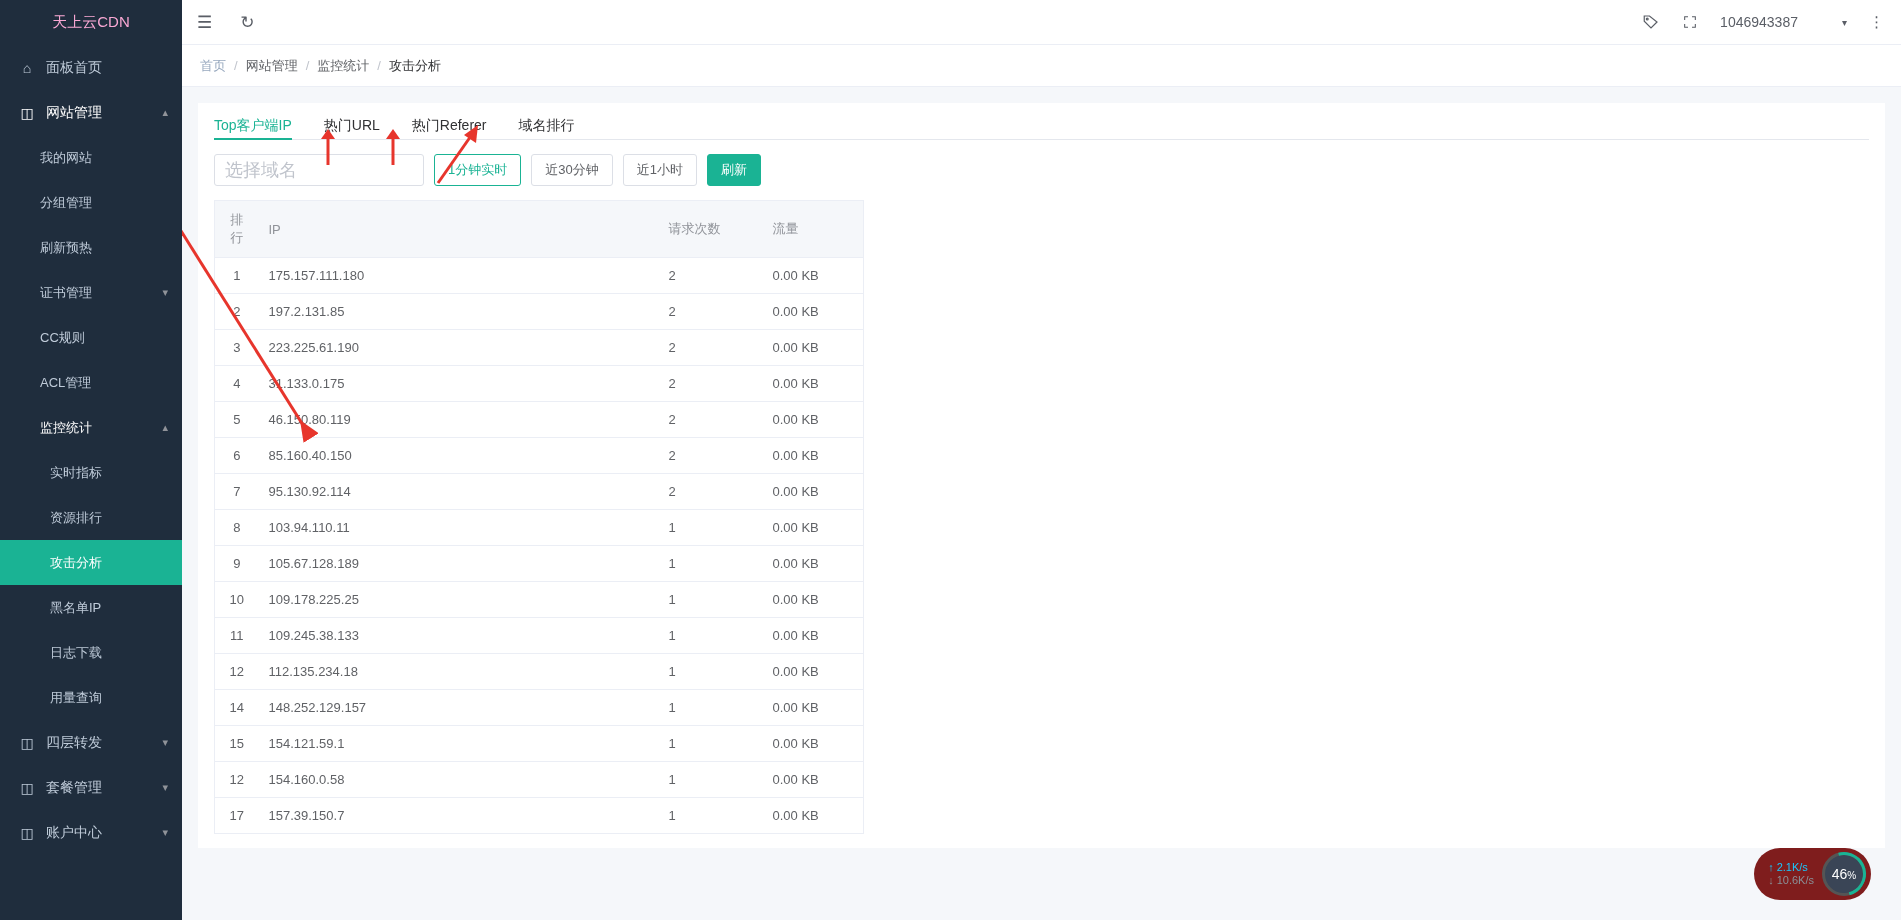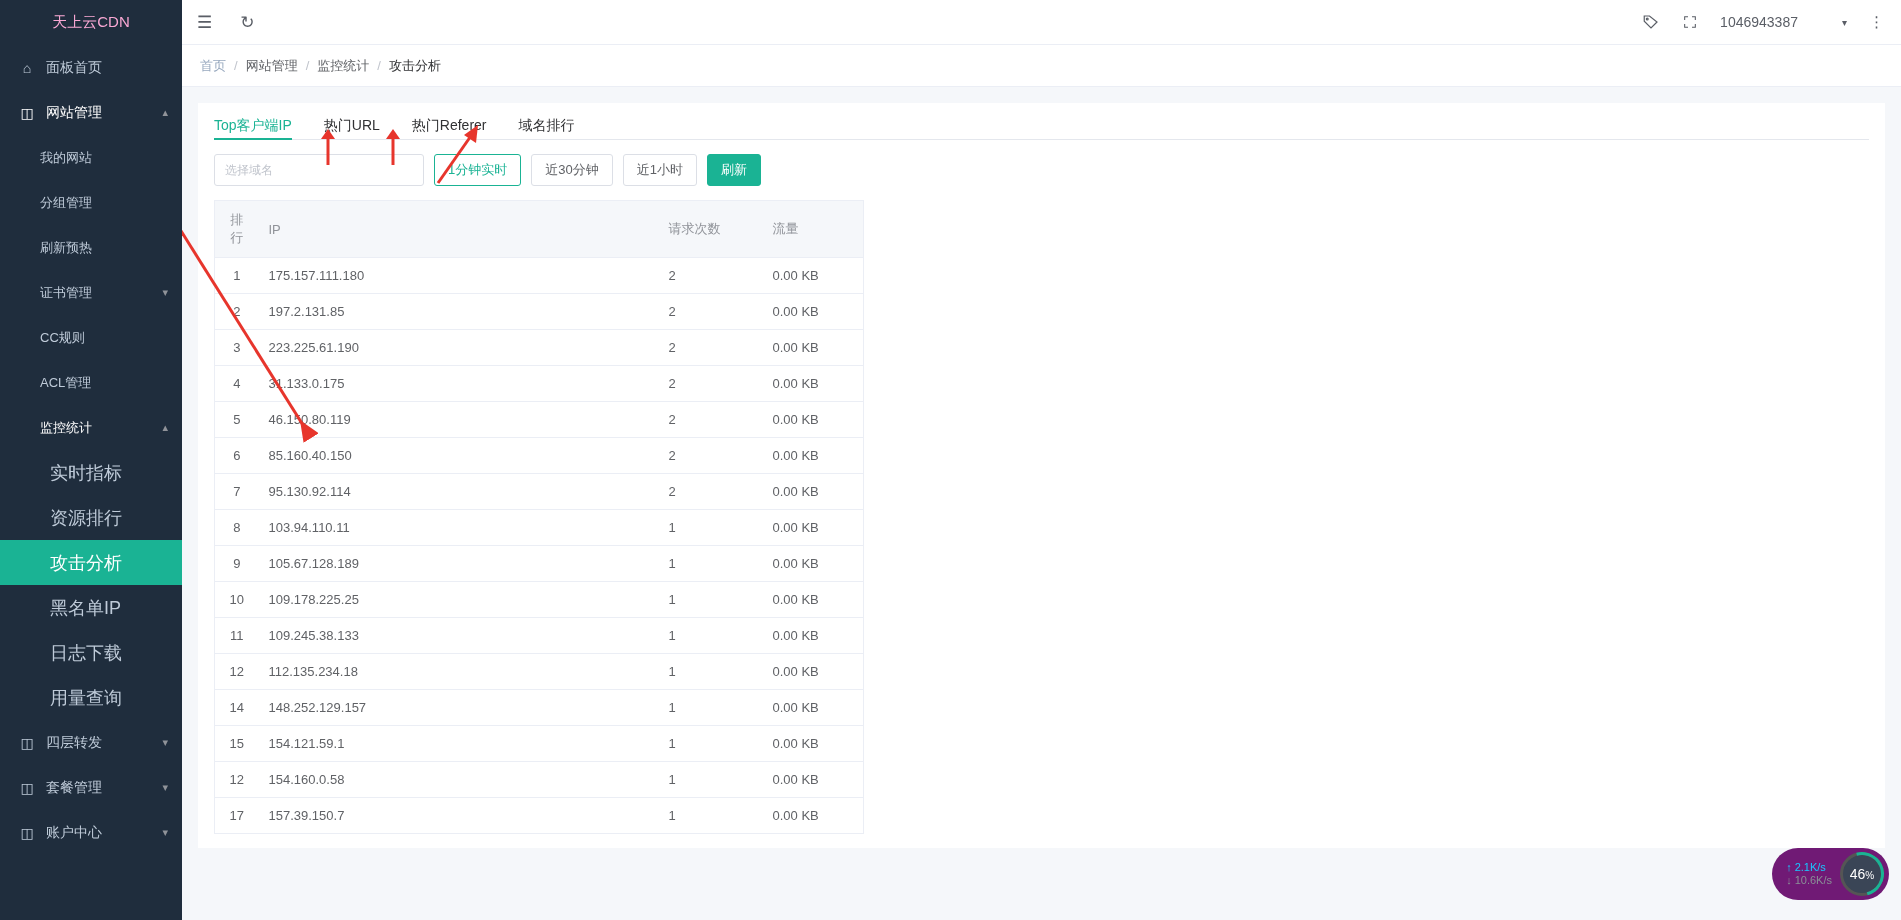--- a/index.html
+++ b/index.html
@@ -7,21 +7,21 @@
 .app { display: flex; height: 920px; width: 1901px; }
 
 
 .sidebar { width: 182px; background: #1f2d3d; color: #bfcbd9; display: flex; flex-direction: column; flex-shrink: 0; }
 .logo { height: 45px; display: flex; align-items: center; justify-content: center; color: #f9a8d4; font-size: 15px; }
 .menu { flex: 1; overflow-y: auto; }
 .menu-item { display: flex; align-items: center; height: 45px; padding: 0 18px; cursor: pointer; color: #bfcbd9; font-size: 14px; position: relative; }
 .menu-item .icon { width: 18px; margin-right: 10px; display: inline-flex; align-items: center; justify-content: center; }
 .menu-item .arrow { position: absolute; right: 14px; font-size: 11px; color: #909399; }
 .submenu .menu-item { padding-left: 40px; font-size: 13px; }
-.subsubmenu .menu-item { padding-left: 50px; font-size: 18px; }
+.subsubmenu .menu-item { padding-left: 50px; font-size: 13px; }
 .menu-item.active-parent { color: #fff; font-weight: 500; }
 .menu-item.active { background: #1ab394; color: #fff; }
 
 
 .main { flex: 1; display: flex; flex-direction: column; background: #f5f7fa; overflow: hidden; }
 .topbar { height: 45px; background: #fff; display: flex; align-items: center; padding: 0 15px; border-bottom: 1px solid #ebeef5; }
 .topbar .hamburger, .topbar .reload { font-size: 17px; color: #5a5e66; cursor: pointer; margin-right: 28px; }
 .topbar .spacer { flex: 1; }
 .topbar .right-item { margin-left: 22px; color: #5a5e66; cursor: pointer; font-size: 15px; display: inline-flex; align-items: center; gap: 40px; }
 .topbar .user { font-size: 14px; }
@@ -34,39 +34,39 @@
 
 .content-wrap { padding: 16px; flex: 1; overflow: auto; }
 .panel { background: #fff; padding: 14px 16px; position: relative; }
 
 .tabs { display: flex; border-bottom: 1px solid #e4e7ed; margin-bottom: 14px; }
 .tab { padding: 0 0 4px 0; margin-right: 32px; font-size: 14px; color: #303133; cursor: pointer; position: relative; }
 .tab.active { color: #1ab394; }
 .tab.active::after { content: ""; position: absolute; left: 0; right: 0; bottom: -1px; height: 2px; background: #1ab394; }
 
 .filters { display: flex; align-items: center; gap: 10px; margin-bottom: 14px; }
-.select-box { width: 210px; height: 32px; border: 1px solid #dcdfe6; border-radius: 3px; padding: 0 10px; color: #c0c4cc; display: flex; align-items: center; font-size: 12px; background: #fff; }
+.select-box { width: 210px; height: 32px; border: 1px solid #dcdfe6; border-radius: 3px; padding: 0 10px; color: #c0c4cc; display: flex; align-items: center; font-size: 18px; background: #fff; }
 .btn { height: 32px; padding: 0 13px; border: 1px solid #dcdfe6; background: #fff; border-radius: 3px; font-size: 13px; color: #606266; cursor: pointer; display: inline-flex; align-items: center; }
 .btn.active { border-color: #1ab394; color: #1ab394; }
 .btn.primary { background: #1ab394; border-color: #1ab394; color: #fff; }
 
 .table { width: 650px; border: 1px solid #ebeef5; border-collapse: collapse; font-size: 13px; }
 .table th, .table td { text-align: left; padding: 10px 10px; border-bottom: 1px solid #ebeef5; }
 .table th { background: #f5f7fa; color: #909399; font-weight: 500; }
 .table td { color: #606266; }
 .table .col-rank { width: 44px; text-align: center; }
 .table .col-ip { width: 400px; }
 .table .col-req { width: 104px; }
 
 
 .arrow-ann { position: absolute; pointer-events: none; }
 .arrow-ann svg { display: block; }
 
 
-.netwidget { position: fixed; right: 12px; bottom: 20px; display: flex; align-items: center; background: #701a75; border-radius: 30px; padding: 4px 5px 4px 14px; color: #fff; font-size: 11px; }
+.netwidget { position: fixed; right: 30px; bottom: 20px; display: flex; align-items: center; background: #7f1d1d; border-radius: 30px; padding: 4px 5px 4px 14px; color: #fff; font-size: 11px; }
 .netwidget .speeds { display: flex; flex-direction: column; line-height: 1.2; margin-right: 8px; }
 .netwidget .up { color: #18c8ff; }
 .netwidget .down { color: #8a9097; }
 .netwidget .circle { width: 44px; height: 44px; border-radius: 50%; background: #3a4556; border: 3px solid #555; display: flex; align-items: center; justify-content: center; font-size: 14px; color: #fff; position: relative; }
 .netwidget .circle::after { content: ""; position: absolute; inset: -3px; border-radius: 50%; border: 3px solid transparent; border-top-color: #1ab394; border-right-color: #1ab394; transform: rotate(30deg); }
 .netwidget .pct small { font-size: 10px; }
 </style>
 </head>
 <body>
 

